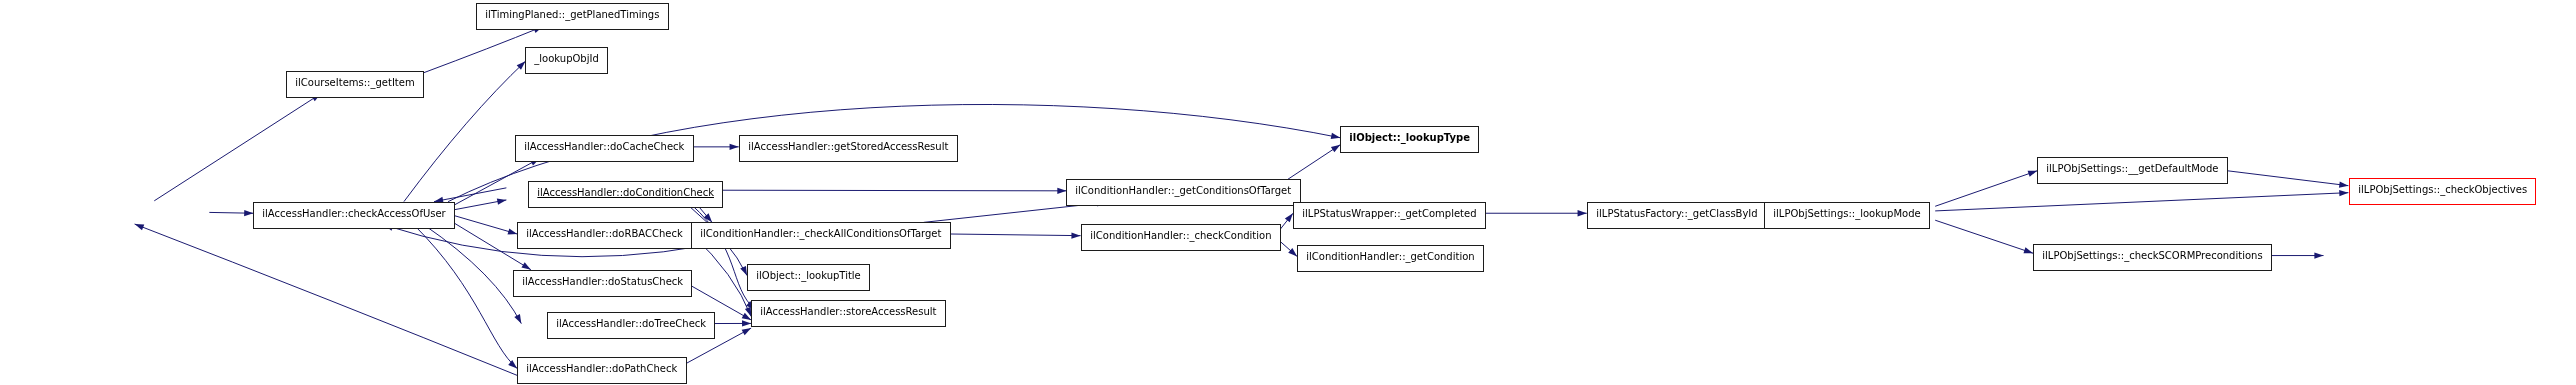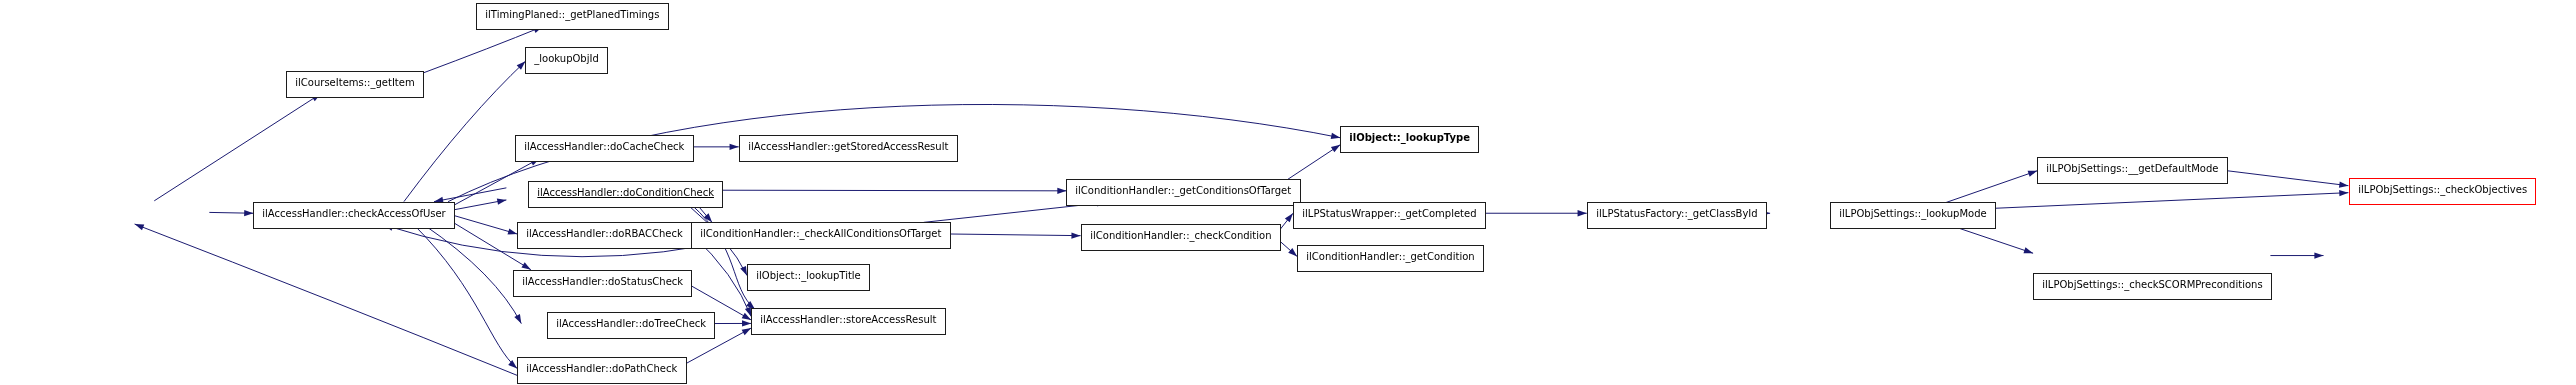--- a/index.html
+++ b/index.html
@@ -36,31 +36,31 @@
   .p-cau{left:253px;top:202px;}
   .p-dcc{left:515px;top:135px;}
   .p-docc{left:528px;top:181px;text-decoration:underline;}
   .p-drb{left:517px;top:222px;}
   .p-dsc{left:513px;top:270px;}
   .p-dtc{left:547px;top:312px;text-align:center;}
   .p-dpc{left:517px;top:357px;}
   .p-gsar{left:739px;top:135px;}
   .p-cact{left:691px;top:222px;}
   .p-lot{left:747px;top:264px;}
-  .p-sar{left:751px;top:308px;}
+  .p-sar{left:751px;top:300px;}
   .p-loty{left:1340px;top:126px;font-weight:bold;}
   .p-gcot{left:1066px;top:179px;}
   .p-ccon{left:1081px;top:224px;}
   .p-gcomp{left:1293px;top:202px;}
   .p-gcond{left:1297px;top:245px;}
   .p-gcbi{left:1587px;top:202px;}
-  .p-lm{left:1830px;top:202px;}
+  .p-lm{left:1764px;top:202px;}
   .p-gdm{left:2037px;top:157px;}
   .p-cobj{left:2349px;top:178px;}
-  .p-cscorm{left:2033px;top:244px;margin-top:29px;}
+  .p-cscorm{left:2033px;top:244px;}
   .p-gcotr{left:2324px;top:244px;}
 </style>
 </head>
 <body>
 
 <div id="canvas">
   <svg id="edge-layer" width="2576" height="385" viewBox="0 0 3104 464" xmlns="http://www.w3.org/2000/svg">
       <path d="M252,256 L305,257" fill="none" stroke="#191970" stroke-width="1.2"></path>
       <polygon points="305,257 294.0736428239422,252.9931659803269 293.9302721151403,260.5918135468257" fill="#191970"></polygon>
       <path d="M185.64,242 L386.25,113" fill="none" stroke="#191970" stroke-width="1.2"></path>

